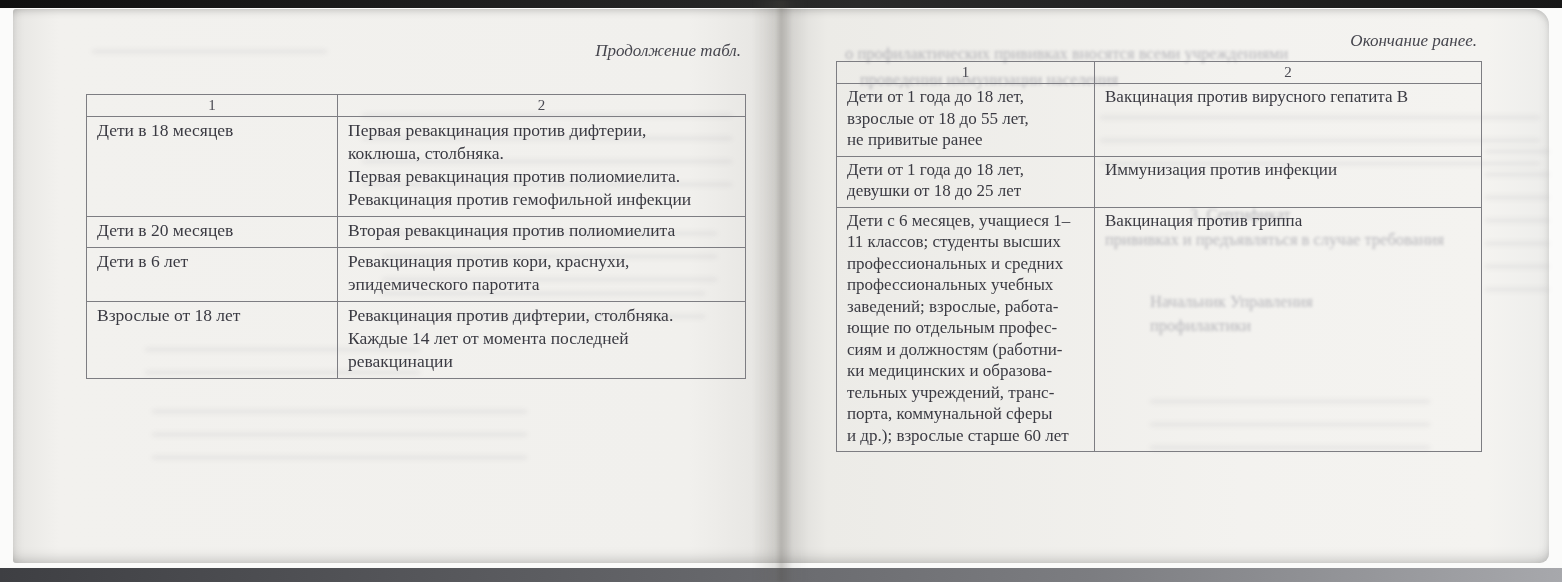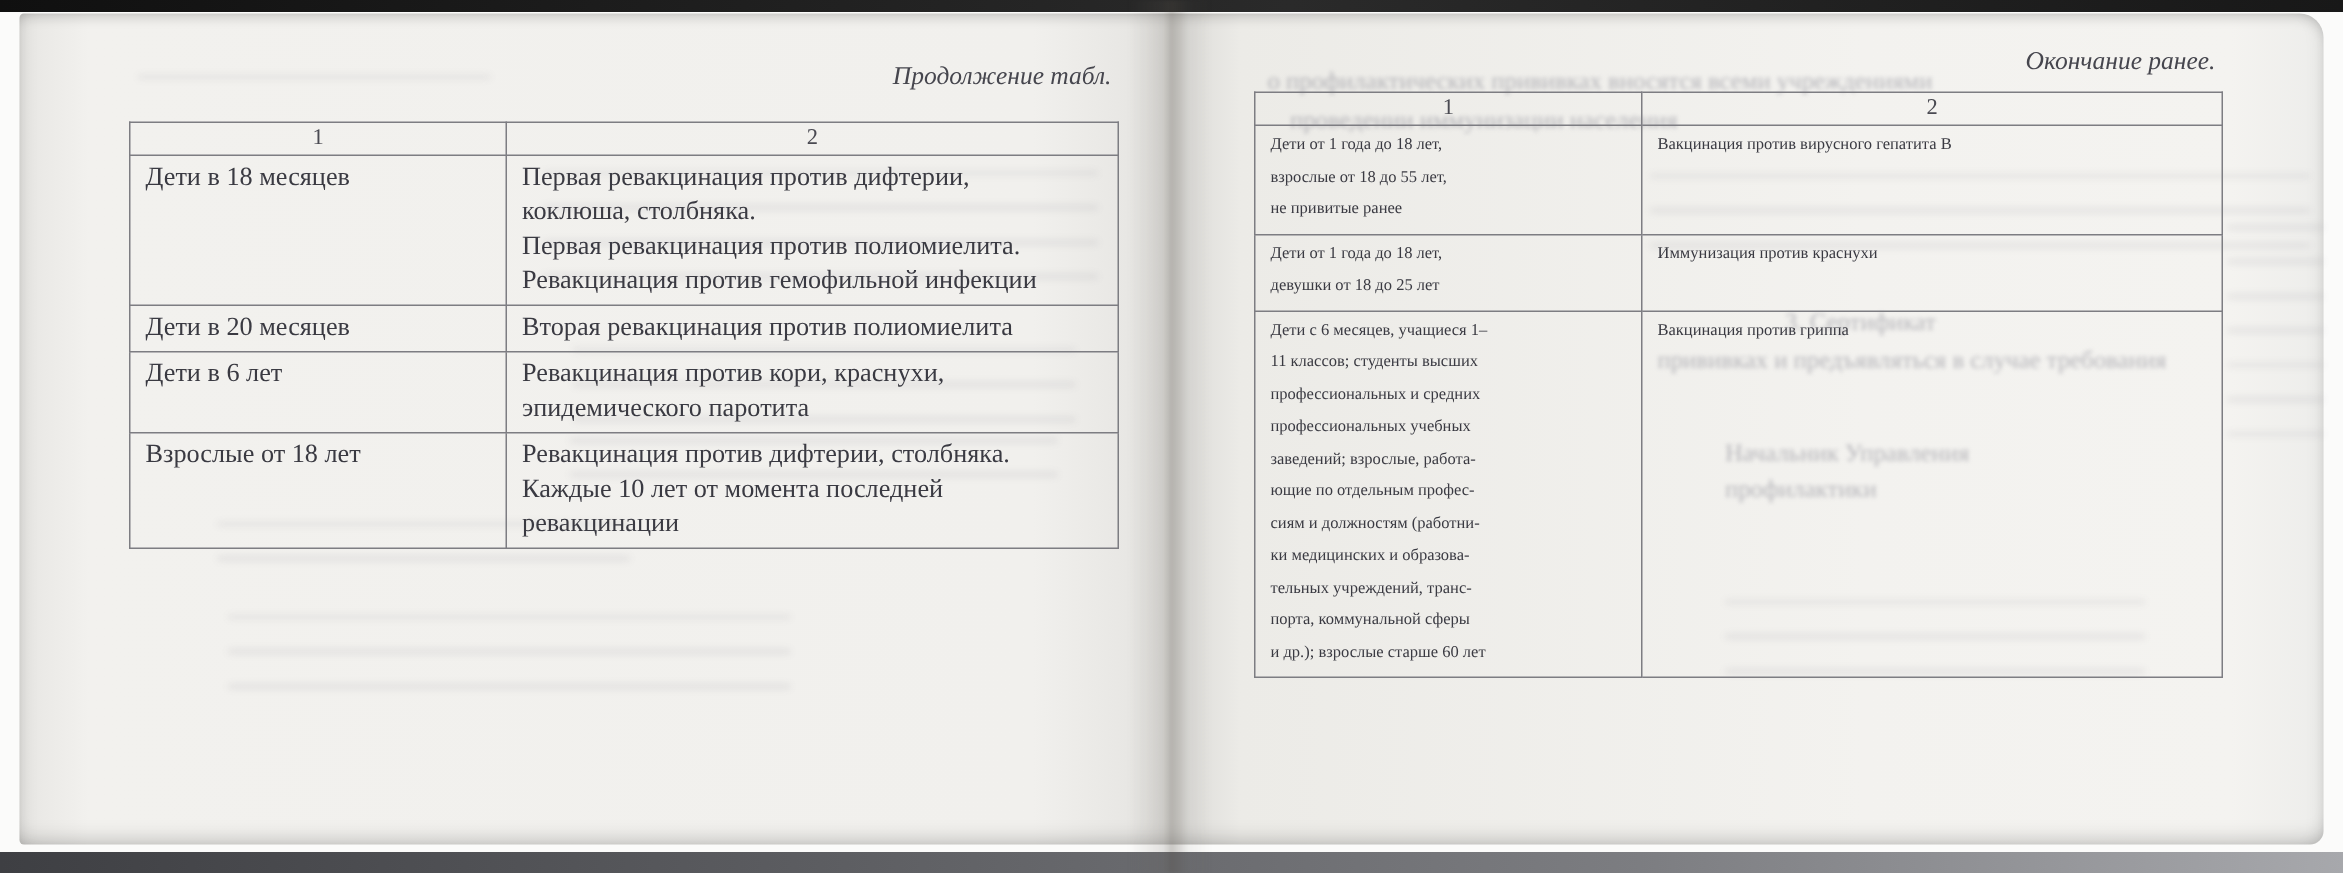--- a/index.html
+++ b/index.html
@@ -33,30 +33,30 @@
     background:linear-gradient(90deg,rgba(100,95,88,0) 0%,rgba(100,95,88,.16) 42%,
       rgba(82,78,70,.30) 52%,rgba(100,95,88,.07) 72%,rgba(0,0,0,0) 100%);
     filter:blur(1px);}
 
   
   .page{position:absolute;color:#3a3a42;}
   .page-left{left:86px;top:40px;width:660px;}
   .page-right{left:836px;top:30px;width:646px;}
   .caption{font-style:italic;font-size:17px;line-height:22px;height:22px;
     text-align:right;color:#46464e;padding-right:5px;}
-  .page-left .caption{margin-bottom:19px;font-style:italic;}
+  .page-left .caption{margin-bottom:32px;font-style:italic;}
   .page-right .caption{margin-bottom:9px;}
 
   table{border-collapse:collapse;width:100%;table-layout:fixed;
     background:transparent;position:relative;z-index:3;}
   th,td{border:1px solid #7d7d82;vertical-align:top;font-weight:normal;}
   th{font-size:15px;line-height:19px;text-align:center;padding:1px 4px;color:#4a4a52;}
   td{text-align:left;white-space:pre-line;padding:2px 10px 5px 10px;}
   .t-left td{font-size:17.5px;line-height:23px;}
-  .t-right td{font-size:11px;line-height:21.5px;}
+  .t-right td{font-size:17px;line-height:21.5px;}
 
   
   .ghostline{position:absolute;z-index:1;font-size:16.5px;white-space:nowrap;
     color:#84848f;opacity:.55;filter:blur(1.4px);}
   .smudge{position:absolute;z-index:1;filter:blur(2.4px);opacity:.4;
     background:repeating-linear-gradient(180deg,
       rgba(128,126,136,.38) 0 3px, rgba(0,0,0,0) 3px 23px);}
 </style>
 </head>
 <body>
@@ -110,21 +110,21 @@
         <td>Вторая ревакцинация против полиомиелита</td>
       </tr>
       <tr>
         <td>Дети в 6 лет</td>
         <td>Ревакцинация против кори, краснухи,
 эпидемического паротита</td>
       </tr>
       <tr>
         <td>Взрослые от 18 лет</td>
         <td>Ревакцинация против дифтерии, столбняка.
-Каждые 10 лет от момента последней
+Каждые 14 лет от момента последней
 ревакцинации</td>
       </tr>
     </tbody>
       </table>
   </div>
 
   <div class="page page-right">
     <div class="caption">Окончание ранее.</div>
     <table class="t-right">
       <colgroup>
@@ -138,21 +138,21 @@
       </tr>
       <tr>
         <td>Дети от 1 года до 18 лет,
 взрослые от 18 до 55 лет,
 не привитые ранее</td>
         <td>Вакцинация против вирусного гепатита В</td>
       </tr>
       <tr>
         <td>Дети от 1 года до 18 лет,
 девушки от 18 до 25 лет</td>
-        <td>Иммунизация против краснухи</td>
+        <td>Иммунизация против инфекции</td>
       </tr>
       <tr>
         <td>Дети с 6 месяцев, учащиеся 1–
 11 классов; студенты высших
 профессиональных и средних
 профессиональных учебных
 заведений; взрослые, работа-
 ющие по отдельным профес-
 сиям и должностям (работни-
 ки медицинских и образова-

